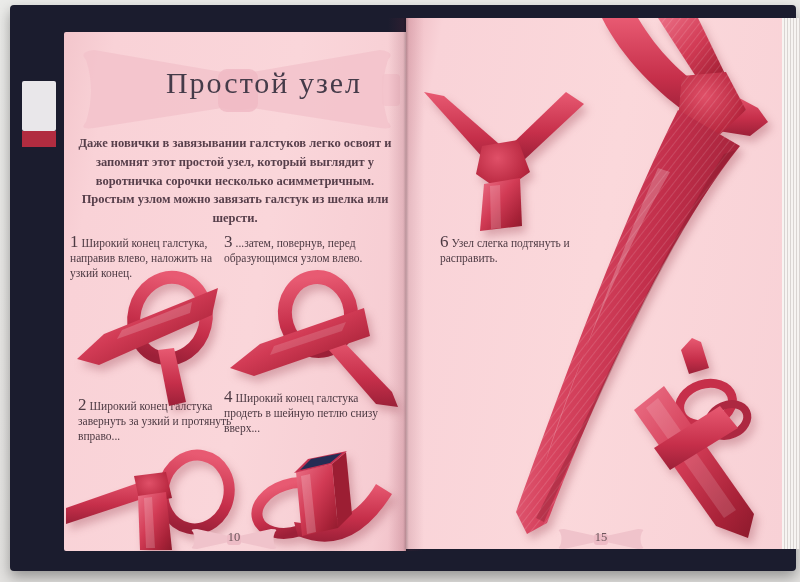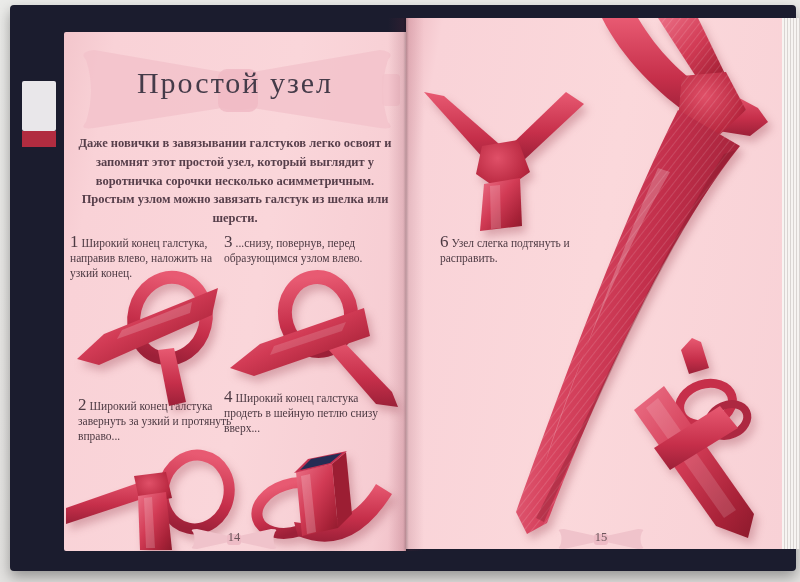--- a/index.html
+++ b/index.html
@@ -30,21 +30,21 @@
     background:repeating-linear-gradient(90deg,#f7f4f2 0 2px,#d9d4d2 2px 3px);
     border-radius:0 2px 2px 0;
   }
   .gutter{
     position:absolute;left:378px;top:13px;width:36px;height:533px;pointer-events:none;
     background:linear-gradient(90deg,rgba(120,40,60,0) 0%,rgba(120,40,60,0.16) 42%,rgba(50,15,25,0.30) 50%,rgba(120,40,60,0.14) 58%,rgba(120,40,60,0) 100%);
   }
   .bow-wm{position:absolute;pointer-events:none;}
   .page-title{
     position:absolute;left:0;top:34px;width:100%;text-align:center;
-    font-size:30px;letter-spacing:2px;color:#453b49;
+    font-size:30px;letter-spacing:2px;color:#453b49;padding-left:29px;
   }
   .intro{
     position:absolute;left:12px;top:102px;width:318px;text-align:center;
     font-weight:bold;font-size:12.5px;line-height:1.5;color:#573f4b;
   }
   .cap{position:absolute;font-size:11.5px;line-height:1.32;color:#4d3a43;}
   .cap .num{font-size:17px;line-height:1;margin-right:3px;}
   .tiephoto{position:absolute;filter:drop-shadow(4px 6px 4px rgba(150,60,75,0.32));}
   .pagenum{position:absolute;text-align:center;font-size:12.5px;color:#6d565c;}
   .pagenum .bow-wm{left:50%;top:-4px;transform:translateX(-50%);}
@@ -96,21 +96,21 @@
     </svg>
 
     <div class="page-title">Простой узел</div>
 
     <div class="intro">Даже новички в завязывании галстуков легко освоят и запомнят этот простой узел, который выглядит у воротничка сорочки несколько асимметричным. Простым узлом можно завязать галстук из шелка или шерсти.</div>
 
     <div class="cap" style="left:6px;top:201px;width:152px">
       <span class="num">1</span><span>Широкий конец галстука, направив влево, наложить на узкий конец.</span>
     </div>
     <div class="cap" style="left:160px;top:201px;width:168px">
-      <span class="num">3</span><span>...снизу, повернув, перед образующимся узлом влево.</span>
+      <span class="num">3</span><span>...затем, повернув, перед образующимся узлом влево.</span>
     </div>
     <div class="cap" style="left:14px;top:364px;width:158px">
       <span class="num">2</span><span>Широкий конец галстука завернуть за узкий и протянуть вправо...</span>
     </div>
     <div class="cap" style="left:160px;top:356px;width:162px">
       <span class="num">4</span><span>Широкий конец галстука продеть в шейную петлю снизу вверх...</span>
     </div>
 
     <svg class="tiephoto" style="left:8px;top:228px" width="168" height="148" viewBox="0 0 168 148">
       <ellipse cx="98" cy="58" rx="36" ry="41" fill="none" stroke="url(#satinB)" stroke-width="13" transform="rotate(14 98 58)"></ellipse>
@@ -143,21 +143,21 @@
       <path d="M 60 34 L 90 27 L 102 17 L 71 23 Z" fill="#252c54"></path>
       <path d="M 61 40 L 70 38 L 76 96 L 67 98 Z" fill="#ffffff" opacity="0.2"></path>
     </svg>
 
     <div class="pagenum" style="left:120px;top:498px;width:100px">
       <svg class="bow-wm" width="90" height="26" viewBox="0 0 90 26">
         <path d="M 4 6 Q 0 3 8 3 L 40 10 L 40 16 L 8 23 Q 0 23 4 20 Q 7 13 4 6 Z" fill="#f0c3cb"></path>
         <path d="M 86 6 Q 90 3 82 3 L 50 10 L 50 16 L 82 23 Q 90 23 86 20 Q 83 13 86 6 Z" fill="#f0c3cb"></path>
         <rect x="38" y="8" width="14" height="11" rx="3" fill="#eebcc6"></rect>
       </svg>
-      <span class="n">14</span>
+      <span class="n">10</span>
     </div>
   </div>
 
   <div class="page page-right">
 
     <svg class="tiephoto" style="left:0;top:0" width="376" height="531" viewBox="0 0 376 531">
 
       <path d="M 196 0 L 232 0 C 252 34 278 58 302 74 L 288 100 C 252 76 216 40 196 0 Z" fill="url(#satinB)"></path>
       <path d="M 252 0 L 292 0 L 322 62 L 300 74 Z" fill="url(#satinA)"></path>
       <path d="M 252 0 L 292 0 L 322 62 L 300 74 Z" fill="url(#twill)"></path>

